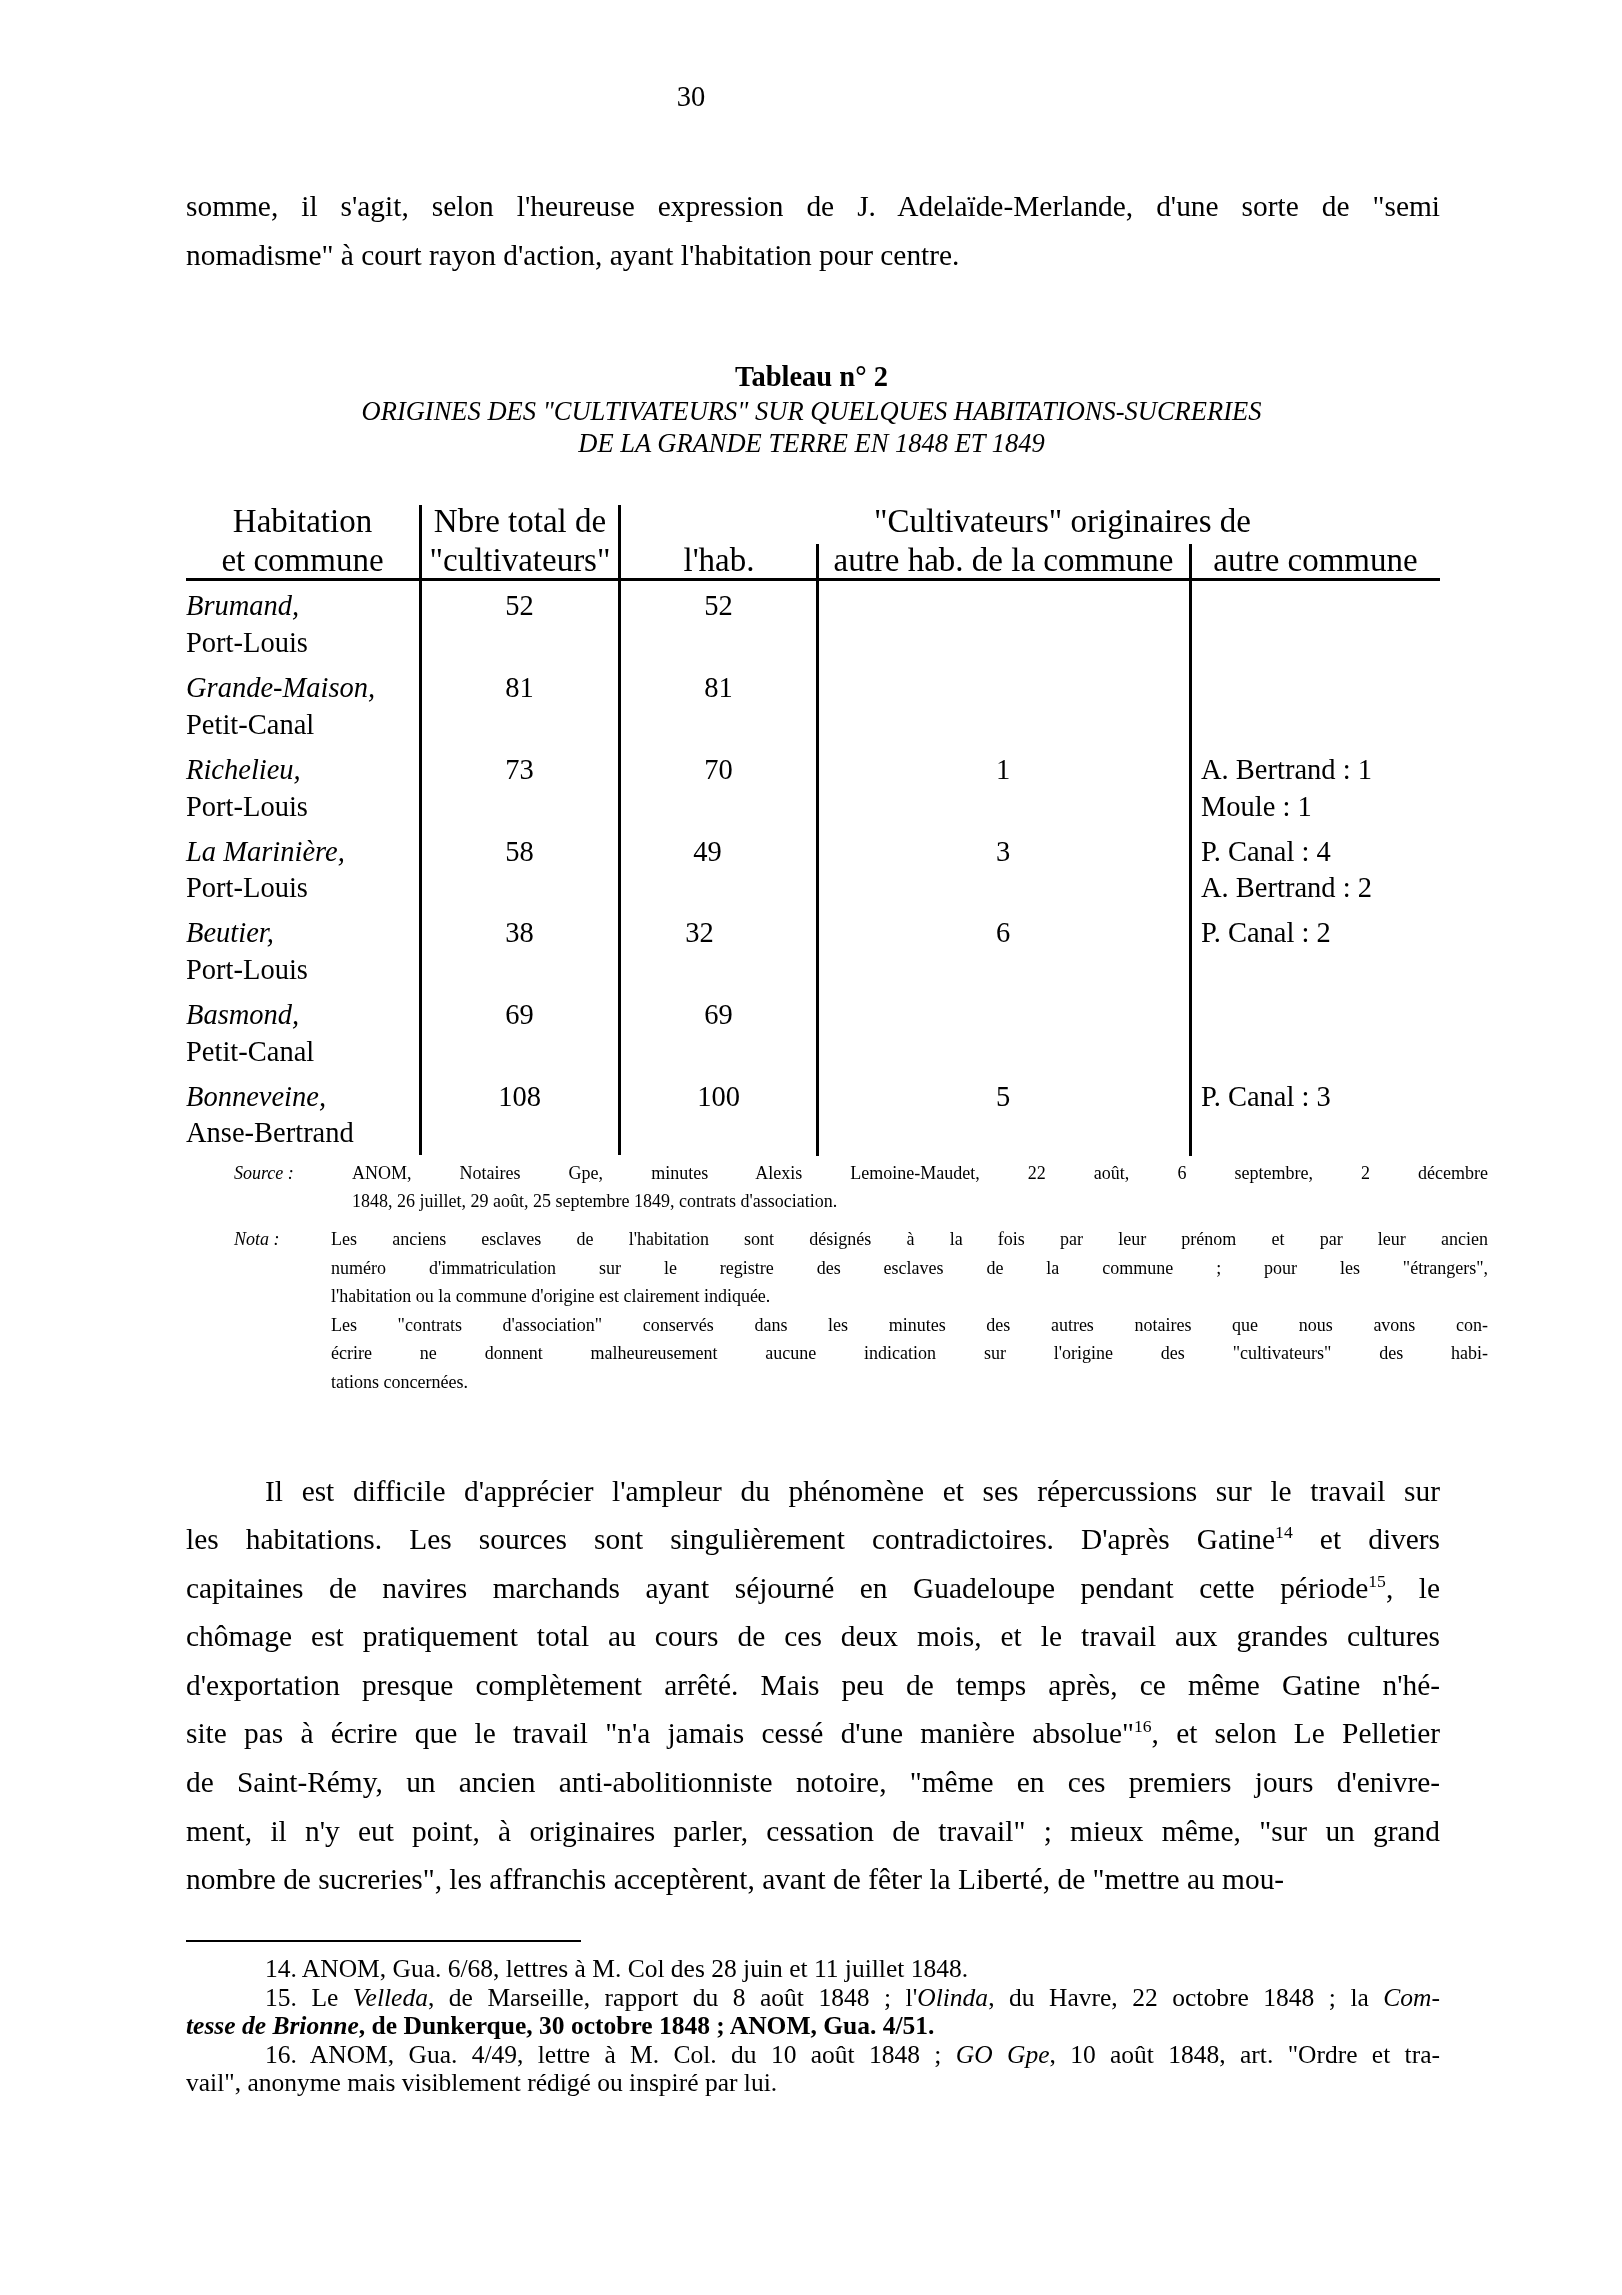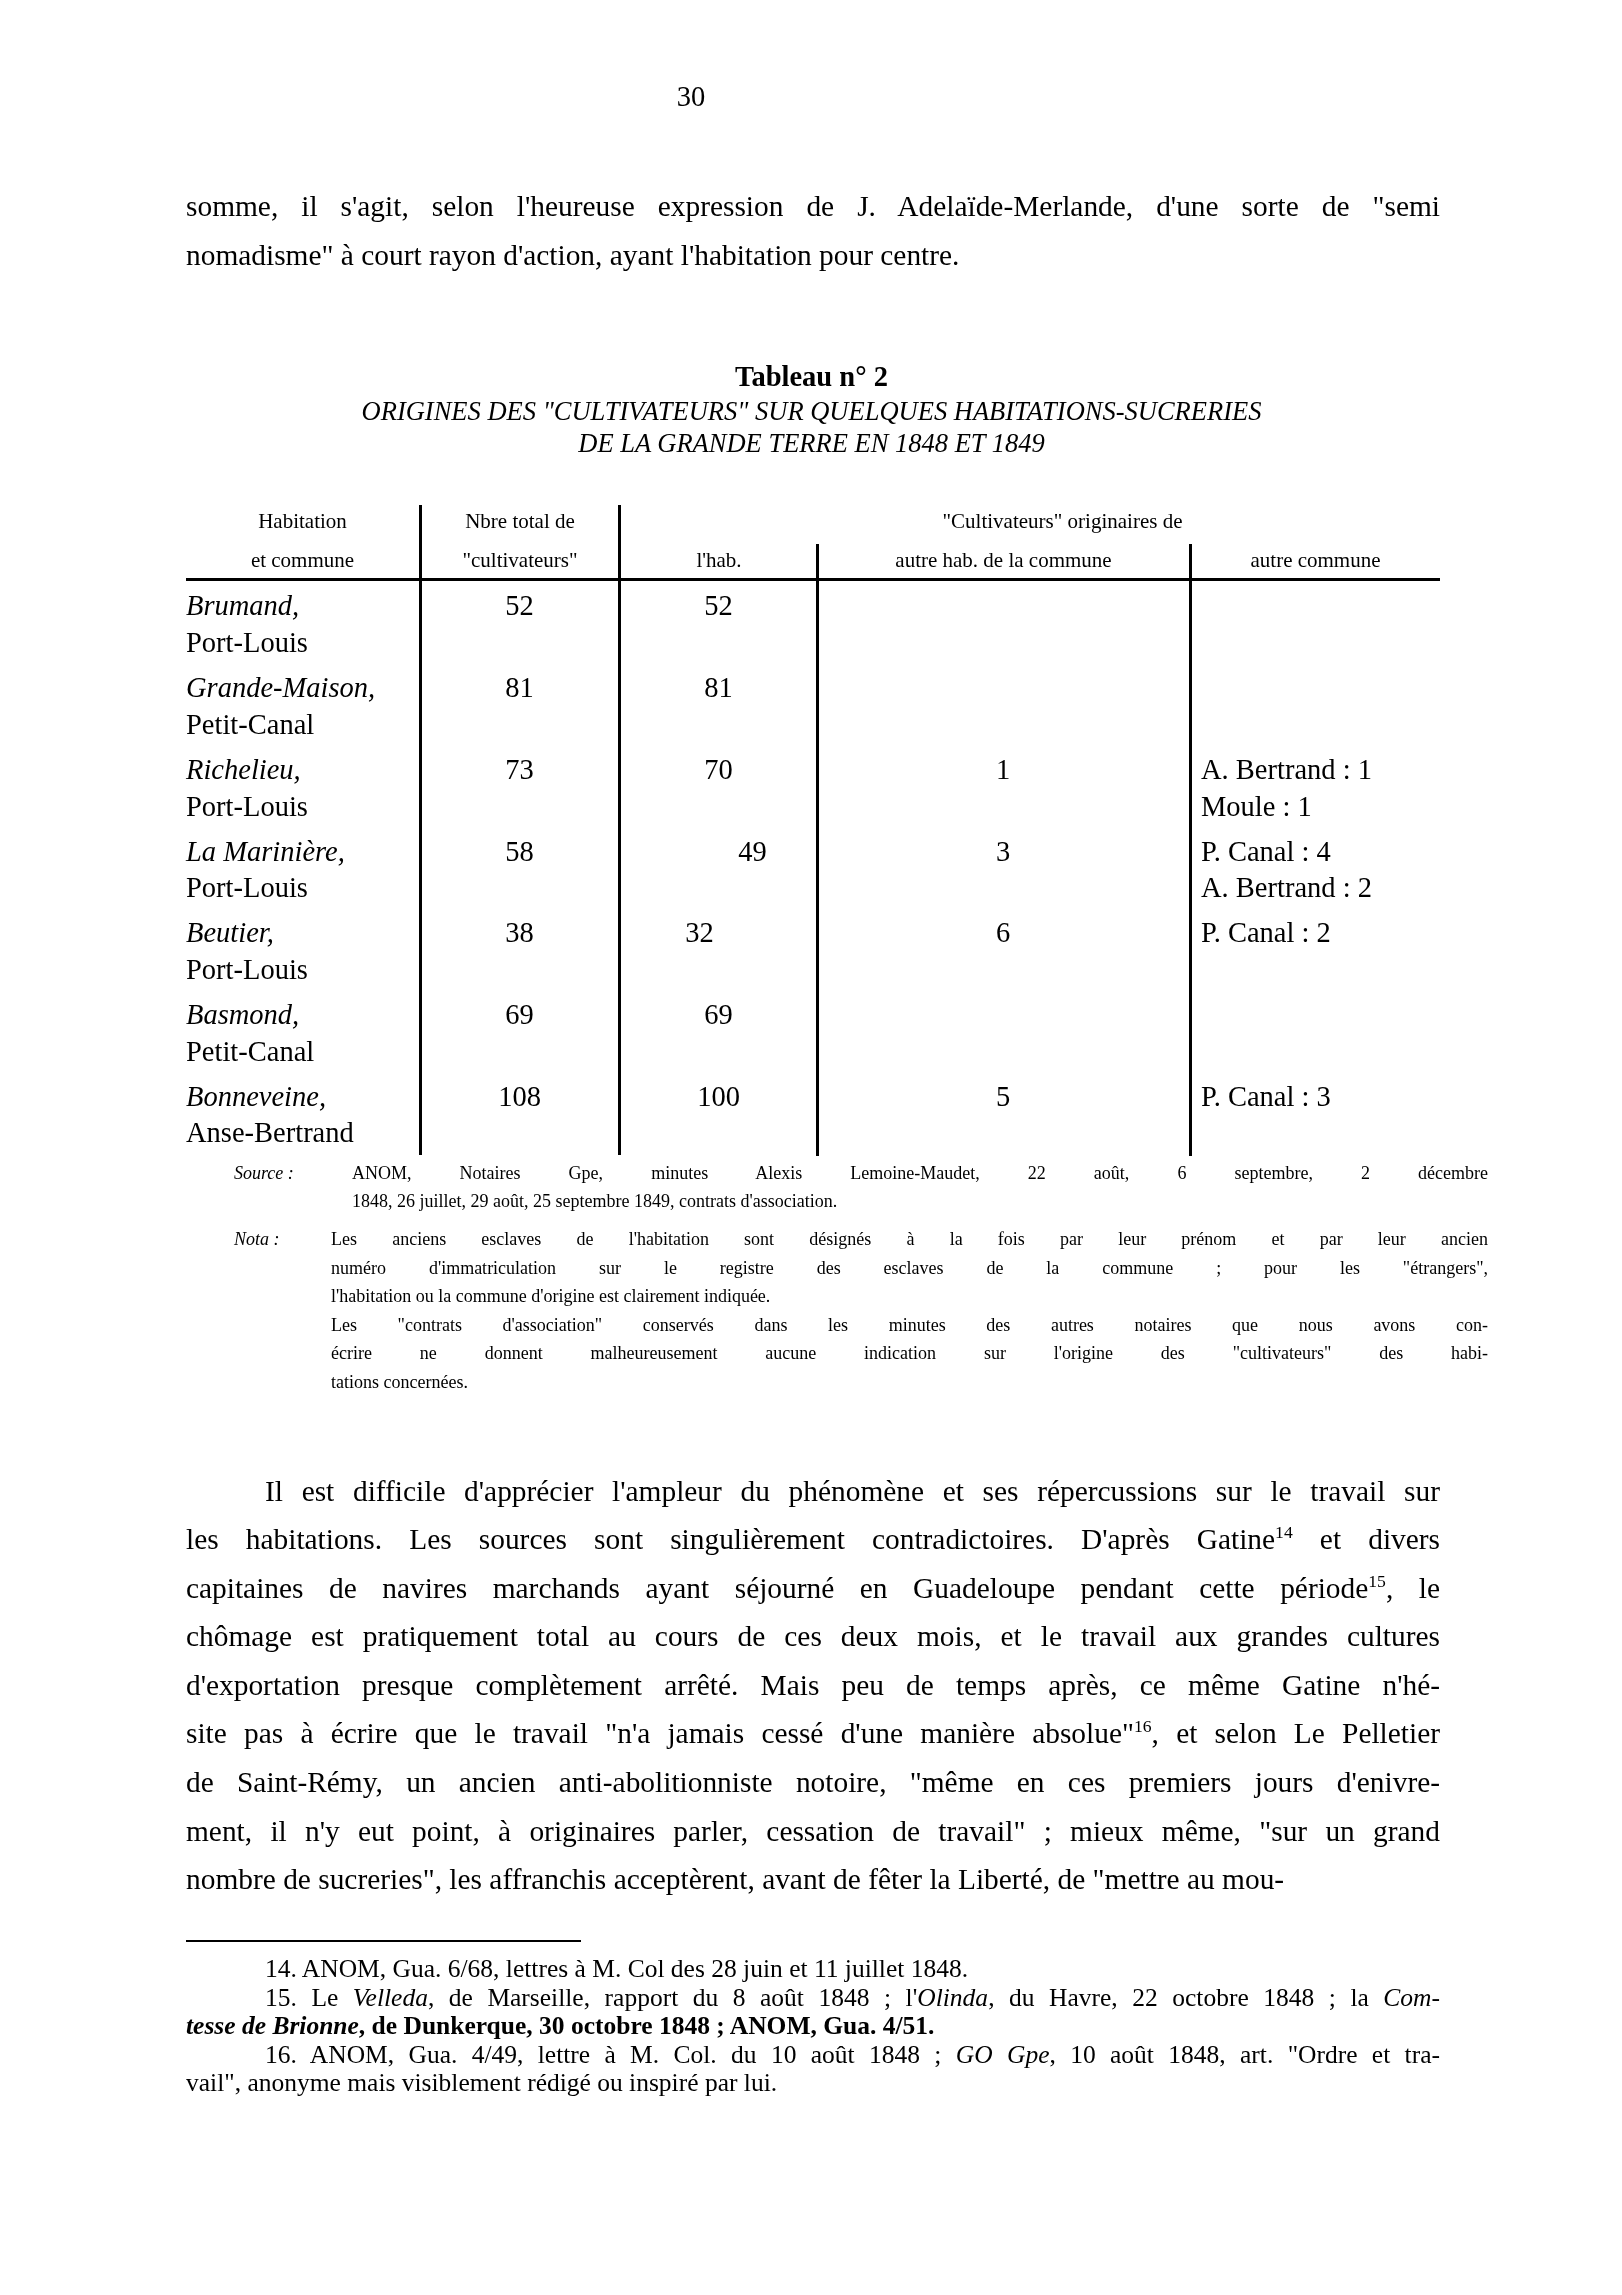--- a/index.html
+++ b/index.html
@@ -4,21 +4,21 @@
 <style>
   html, body { margin: 0; padding: 0; background: #ffffff; }
   body { width: 1623px; height: 2295px; position: relative; overflow: hidden;
          font-family: "Liberation Serif", "DejaVu Serif", serif; color: #000; }
   .abs { position: absolute; }
   .pagenum { left: 0; width: 1382px; top: 81px; text-align: center; font-size: 28.5px; }
   .line { position: absolute; left: 186px; width: 1254px; font-size: 29.4px; line-height: 34px; white-space: nowrap; }
   .just { text-align: justify; text-align-last: justify; }
   .title { left: 0; width: 1623px; text-align: center; font-weight: bold; font-size: 28.5px; top: 361px; }
   .subtitle { left: 0; width: 1623px; text-align: center; font-style: italic; font-size: 26.5px; }
-  .hdr { position: absolute; font-size: 21px; line-height: 32px; text-align: center; white-space: nowrap; }
+  .hdr { position: absolute; font-size: 33px; line-height: 32px; text-align: center; white-space: nowrap; }
   .vline { position: absolute; width: 2.5px; background: #000; }
   .hrule { position: absolute; background: #000; }
   .cell { position: absolute; font-size: 28.5px; line-height: 32px; white-space: nowrap; }
   .c-num { text-align: center; }
   .it { font-style: italic; }
   .note { position: absolute; font-size: 18px; line-height: 28px; white-space: nowrap; margin-left: 48px; }
   .note-label { font-style: italic; }
   .body-line { position: absolute; left: 186px; width: 1254px; font-size: 29.4px; line-height: 34px; white-space: nowrap; }
   .fn { position: absolute; font-size: 25.5px; line-height: 28.5px; white-space: nowrap; }
   sup { font-size: 0.6em; line-height: 0; vertical-align: 0.6em; }
@@ -72,21 +72,21 @@
       <div class="cell it" style="left:186px;top:754px">Richelieu,</div>
       <div class="cell" style="left:186px;top:791px">Port-Louis</div>
       <div class="cell c-num" style="left:421px;width:197px;top:754px">73</div>
       <div class="cell c-num" style="left:621px;width:195px;top:754px">70</div>
       <div class="cell c-num" style="left:818px;width:370px;top:754px">1</div>
       <div class="cell" style="left:1201px;top:754px">A. Bertrand : 1</div>
       <div class="cell" style="left:1201px;top:791px">Moule : 1</div>
       <div class="cell it" style="left:186px;top:836px">La Marinière,</div>
       <div class="cell" style="left:186px;top:872px">Port-Louis</div>
       <div class="cell c-num" style="left:421px;width:197px;top:836px">58</div>
-      <div class="cell c-num" style="left:655px;width:195px;top:836px">49</div>
+      <div class="cell c-num" style="left:610px;width:195px;top:836px">49</div>
       <div class="cell c-num" style="left:818px;width:370px;top:836px">3</div>
       <div class="cell" style="left:1201px;top:836px">P. Canal : 4</div>
       <div class="cell" style="left:1201px;top:872px">A. Bertrand : 2</div>
       <div class="cell it" style="left:186px;top:917px">Beutier,</div>
       <div class="cell" style="left:186px;top:954px">Port-Louis</div>
       <div class="cell c-num" style="left:421px;width:197px;top:917px">38</div>
       <div class="cell c-num" style="left:621px;width:157px;top:917px">32</div>
       <div class="cell c-num" style="left:818px;width:370px;top:917px">6</div>
       <div class="cell" style="left:1201px;top:917px">P. Canal : 2</div>
       <div class="cell" style="left:1201px;top:954px"></div>

